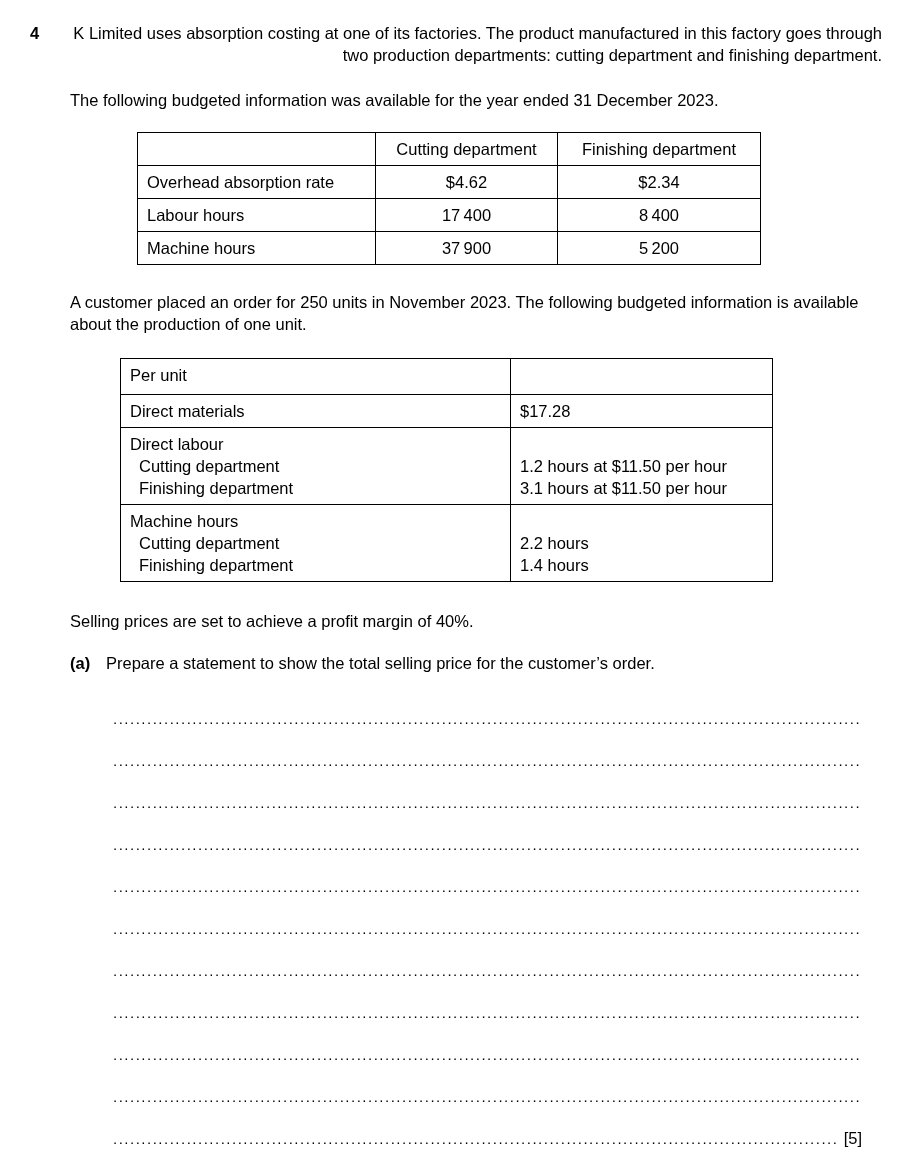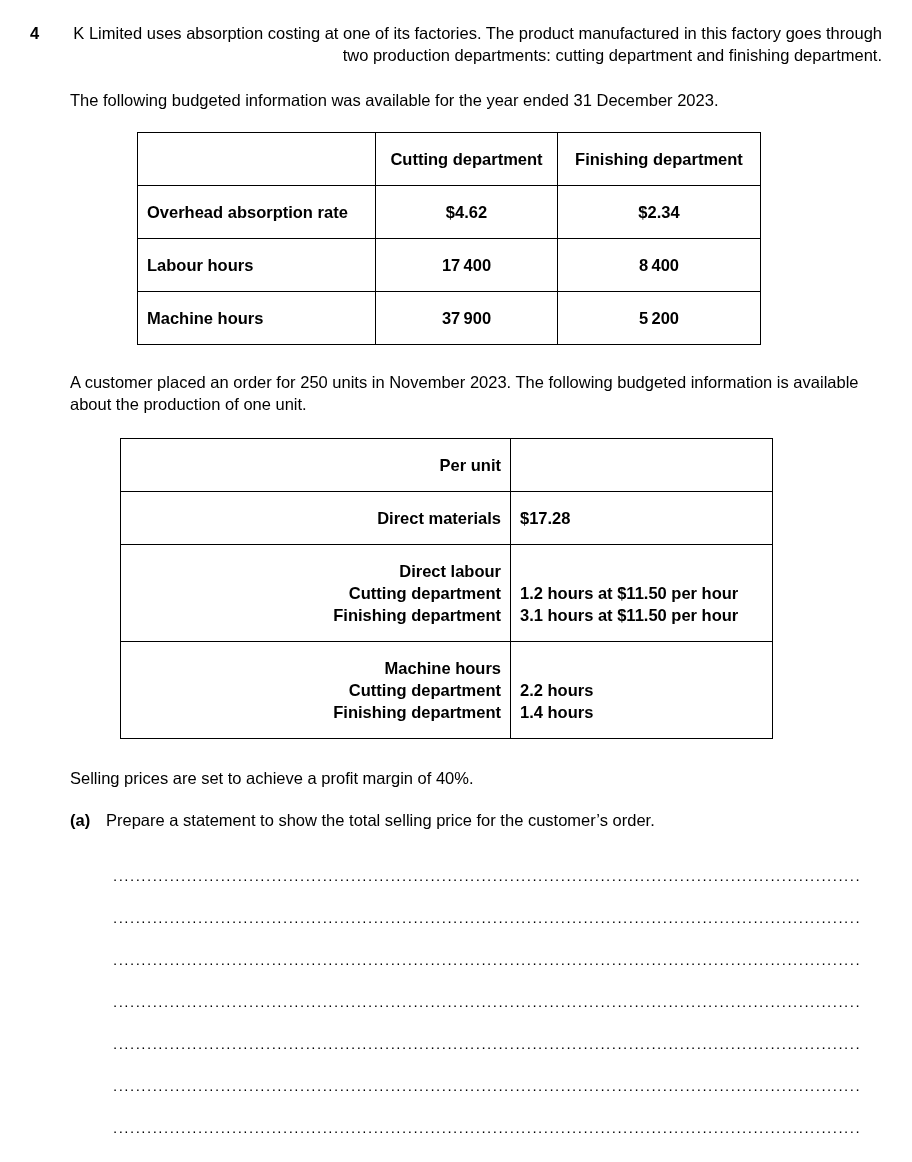--- a/index.html
+++ b/index.html
@@ -20,33 +20,33 @@
 
   .para { margin-bottom: 22px; }
   .para.p1 { margin-bottom: 23px; text-align: right; }
   .para.p2 { margin-bottom: 21px; }
   .para.p3 { margin-bottom: 23px; }
   .para.p4 { margin-bottom: 20px; }
 
   table { border-collapse: collapse; table-layout: fixed; }
   td {
     border: 1px solid #000;
-    padding: 15px 9px;
+    padding: 5px 9px;
     vertical-align: top;
     text-align: left;
-    font-weight: bold;
+    font-weight: normal;
   }
   .budget-table { margin-left: 67px; margin-bottom: 26px; }
   .budget-table .c1 { width: 238px; }
   .budget-table .c2 { width: 182px; }
   .budget-table .c3 { width: 203px; }
   .budget-table td.center { text-align: center; }
 
   .perunit-table { margin-left: 50px; margin-bottom: 28px; }
-  .perunit-table .cl { width: 390px; text-align: right; }
+  .perunit-table .cl { width: 390px; }
   .perunit-table .cr { width: 262px; }
   .perunit-table .line { min-height: 22px; }
   .perunit-table .line.sub { padding-left: 9px; }
   .perunit-table td.hdr { height: 36px; }
 
   .part-a { display: flex; margin-bottom: 12px; }
   .part-a .label { font-weight: bold; width: 36px; flex: 0 0 36px; }
 
   .answer-lines { margin-left: 43px; margin-right: 20px; }
   .answer-line {

